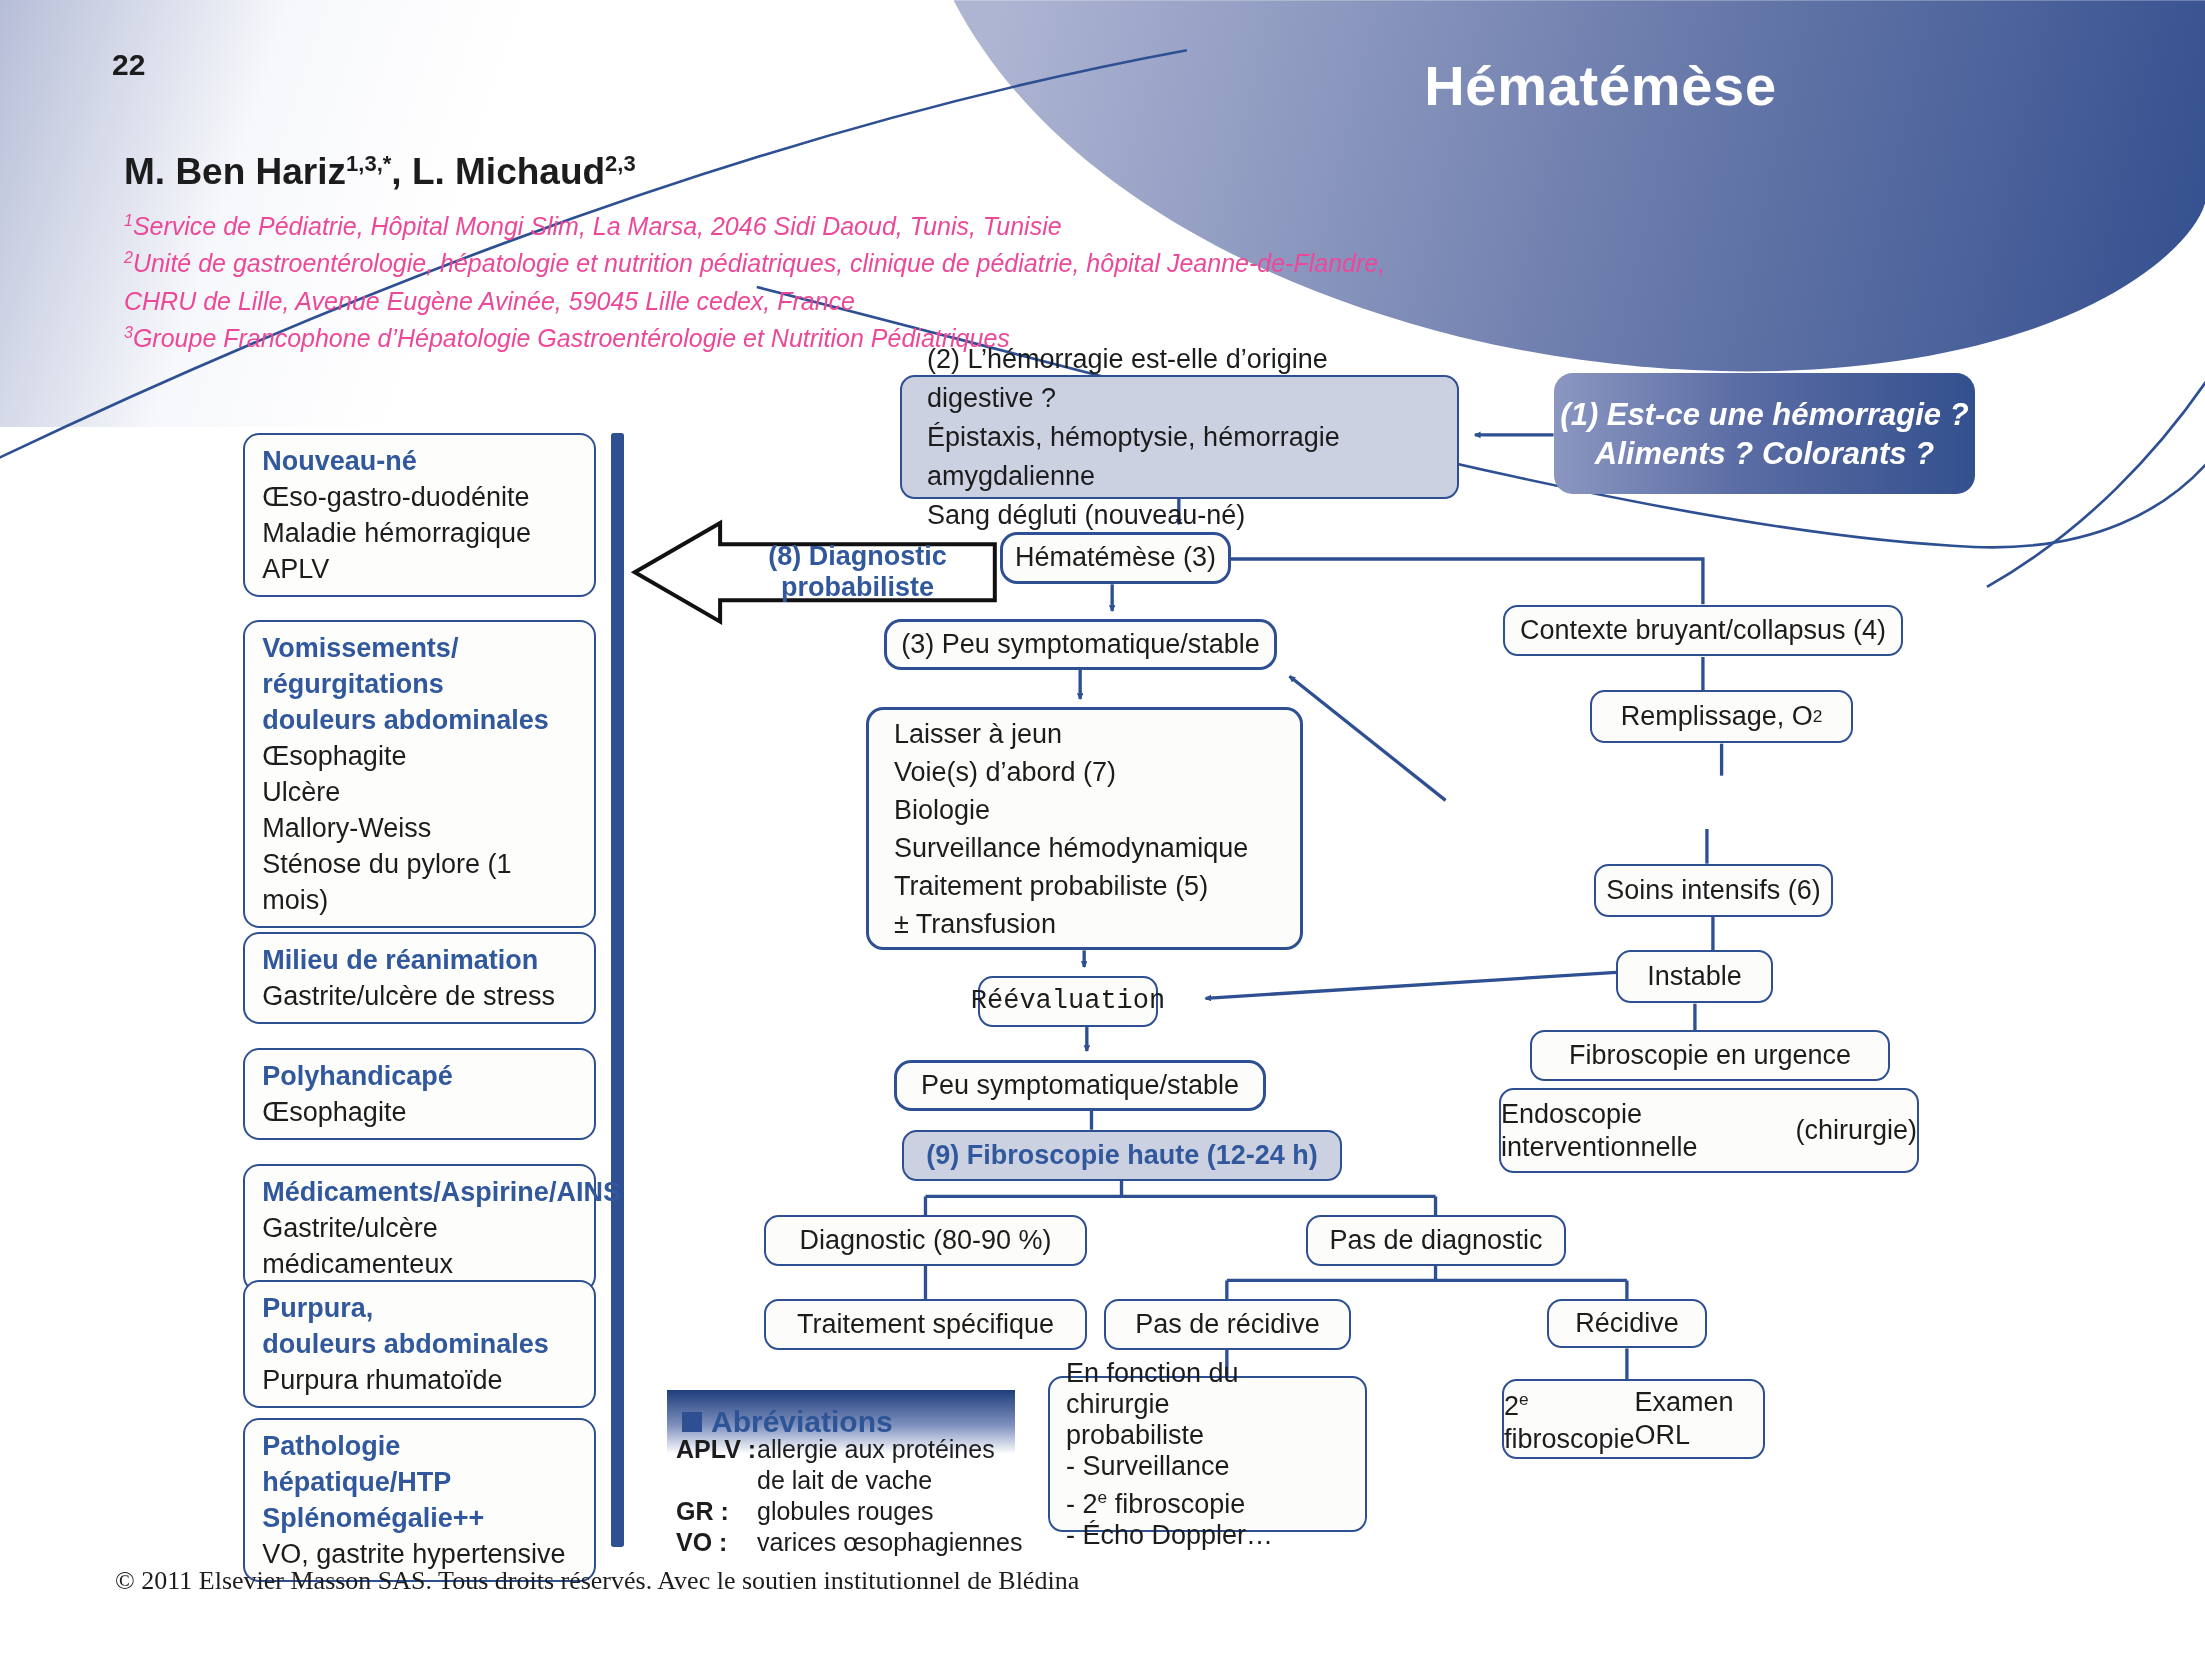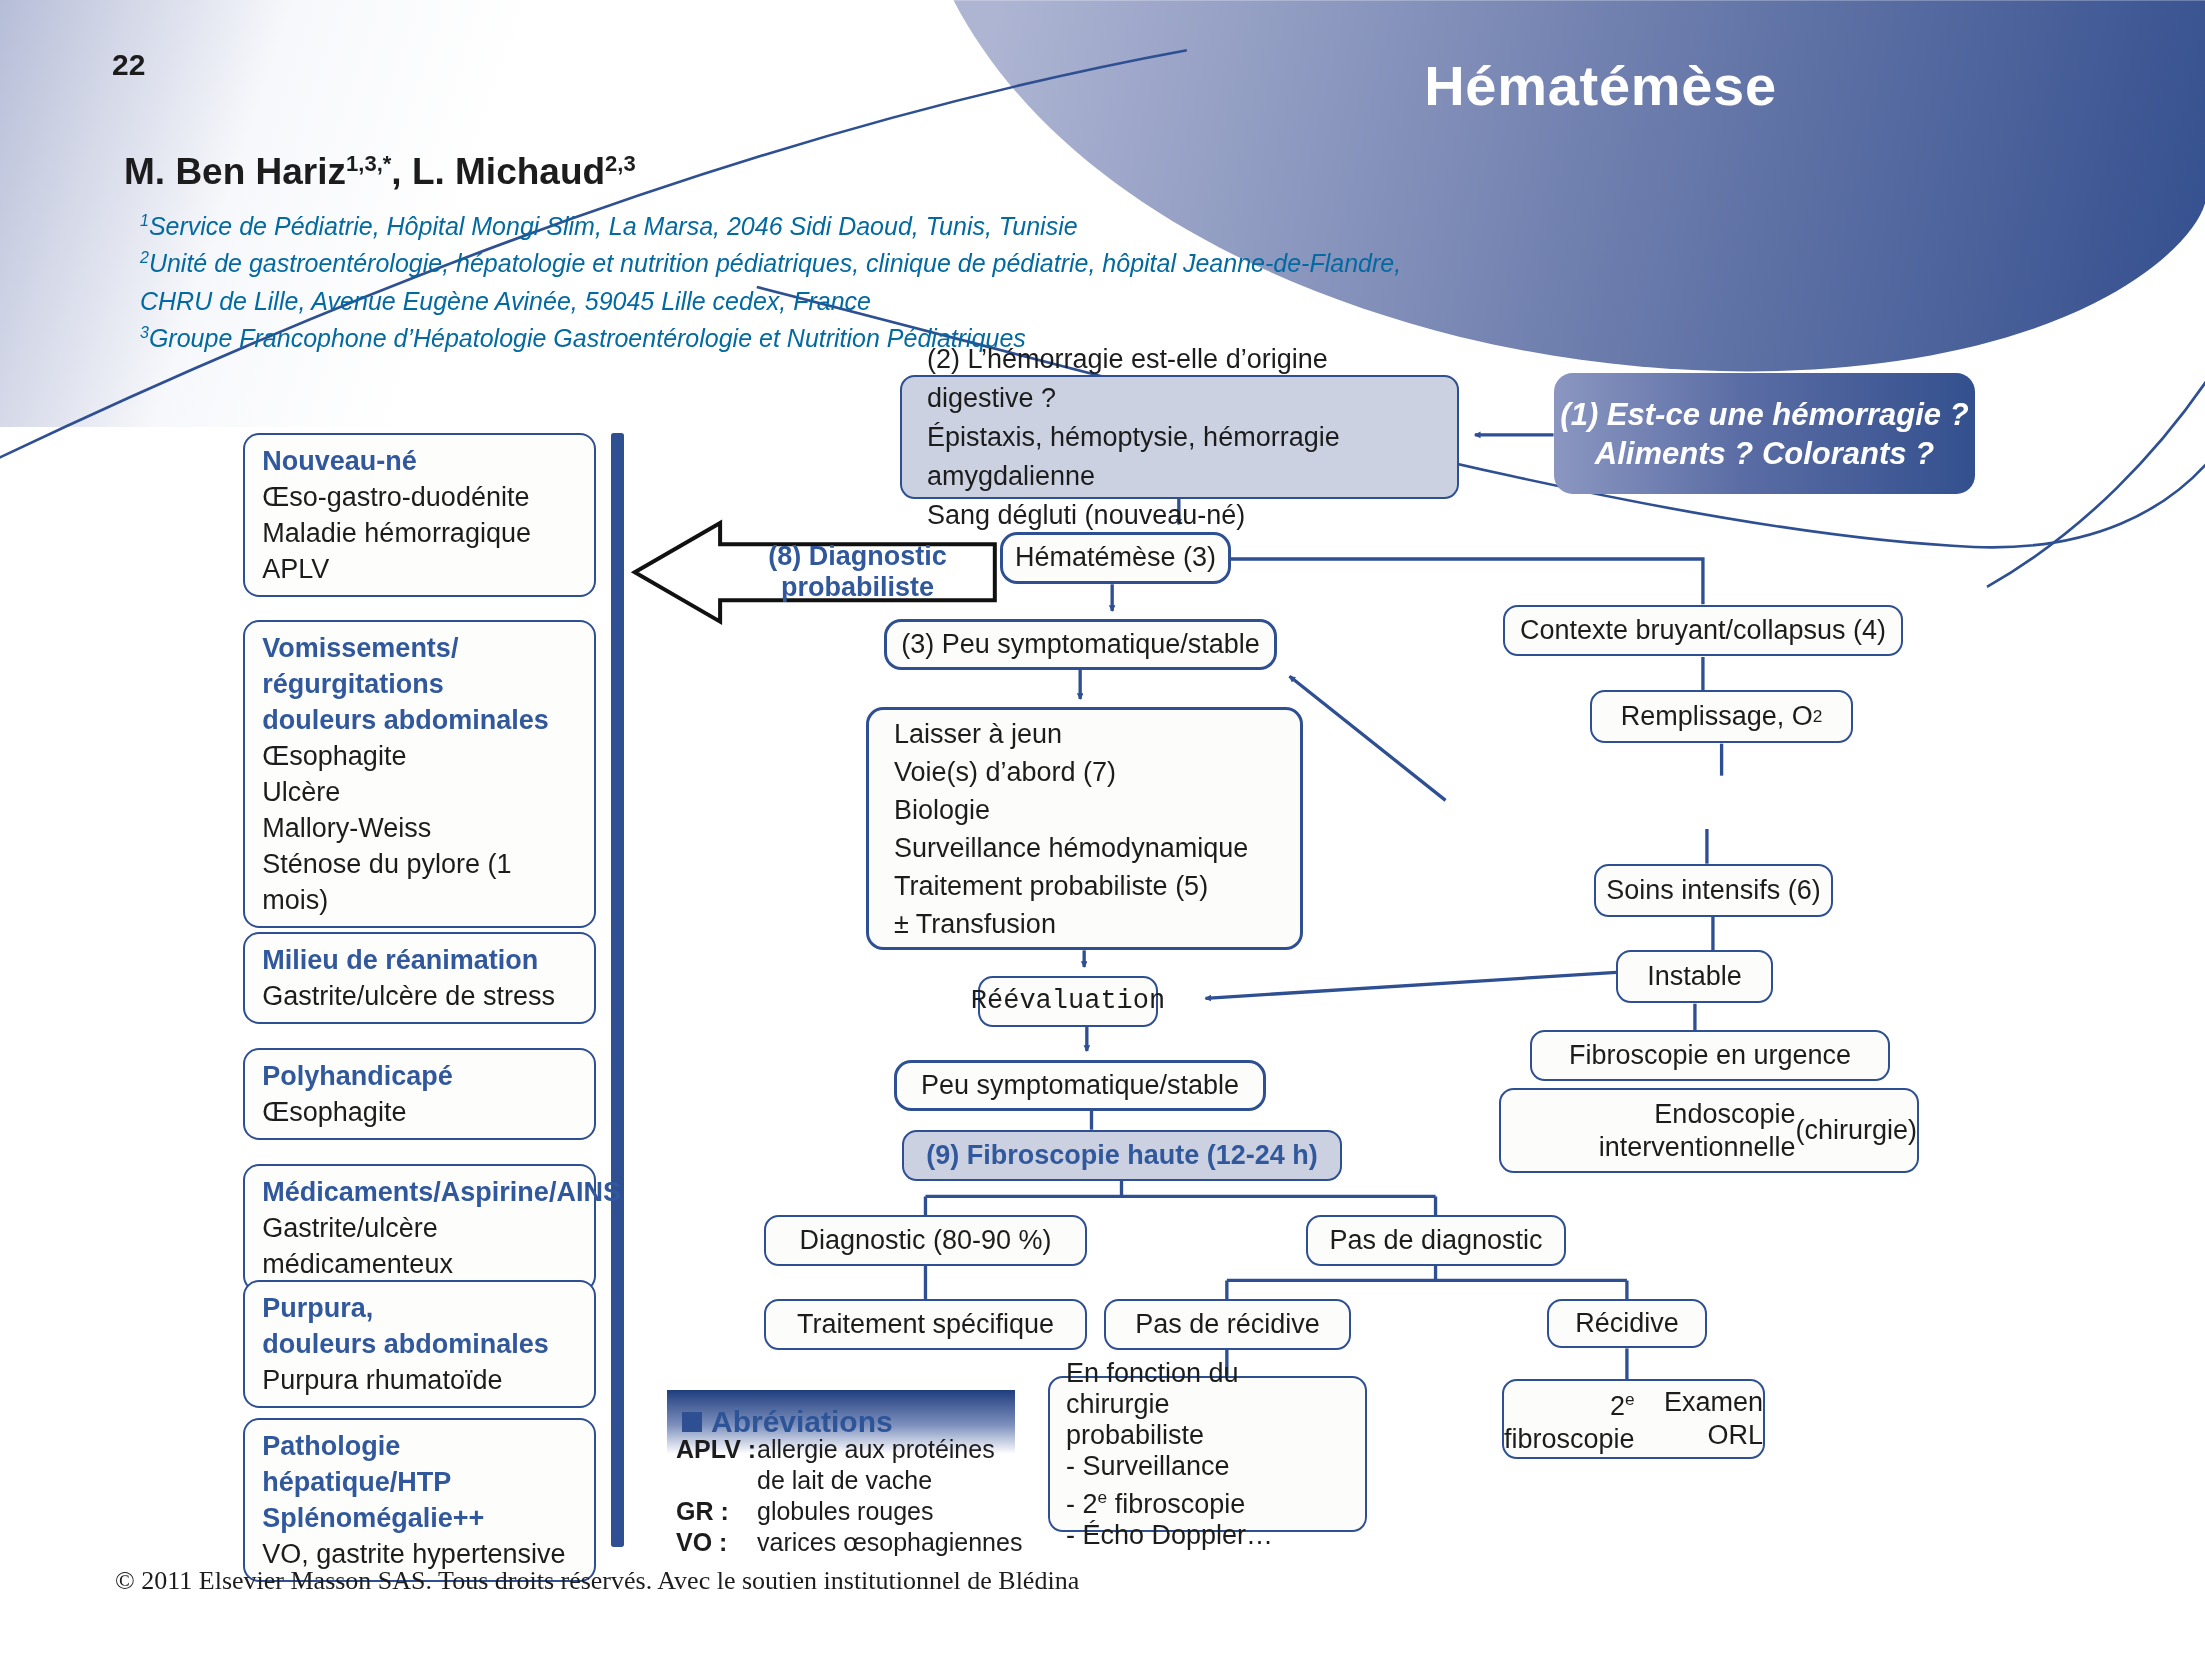--- a/index.html
+++ b/index.html
@@ -10,30 +10,30 @@
   .corner-grad{left:0;top:0;width:834px;height:427px;z-index:1;
     background:linear-gradient(108deg,#b6bdd7 0%,rgba(240,242,248,.55) 30%,rgba(255,255,255,0) 55%);}
   svg.decor{left:0;top:0;z-index:2;}
   svg.connectors{left:0;top:0;z-index:3;}
   
   .pagenum{left:112px;top:48px;font-size:30px;font-weight:700;z-index:6;}
   .title{left:1387px;top:53px;width:427px;text-align:center;font-size:56px;font-weight:700;
          color:#ffffff;z-index:6;letter-spacing:0.7px;}
   .authors{left:124px;top:151px;font-size:37px;font-weight:700;z-index:6;}
   .authors sup{font-size:22px;vertical-align:super;}
-  .affils{left:124px;top:205px;z-index:6;color:#0369a1;font-style:italic;font-size:25px;line-height:31px;margin-left:16px;}
+  .affils{left:124px;top:205px;z-index:6;color:#ec4899;font-style:italic;font-size:25px;line-height:31px;}
   .affils sup{font-size:16px;}
   
   .panel{left:243px;width:353px;border:2.7px solid #2e4f91;border-radius:16px;background:#fdfdfc;
          padding:8px 17.3px;font-size:27px;line-height:36px;box-sizing:border-box;z-index:4;}
   .panel .pt{color:#31589c;font-weight:700;}
   .vbar{left:611px;top:433px;width:13.3px;height:1114px;background:#2e4f91;border-radius:2.7px;z-index:4;}
   
   .fb{box-sizing:border-box;background:#fcfcfa;border:2.7px solid #2e4f91;border-radius:14.7px;
-      display:flex;align-items:center;justify-content:center;text-align:right;
+      display:flex;align-items:center;justify-content:center;text-align:left;
       font-size:27px;line-height:1.15;z-index:4;}
   .thick{border-width:3.3px;border-radius:17.3px;}
   .grayfill{background:#cbd1e1;}
   .colbox{flex-direction:column;align-items:flex-start;text-align:left;justify-content:center;}
   .colcenter{flex-direction:row;}
   .bluetext{color:#31589c;font-weight:700;}
   .darkbox{background:linear-gradient(90deg,#8b97c1 0%,#5a6ca4 45%,#33508e 100%);border:none;
            color:#ffffff;font-weight:700;font-style:italic;font-size:31px;line-height:39px;
            flex-direction:column;border-radius:18.7px;}
   .arrow8-label{display:flex;align-items:center;justify-content:center;text-align:center;

